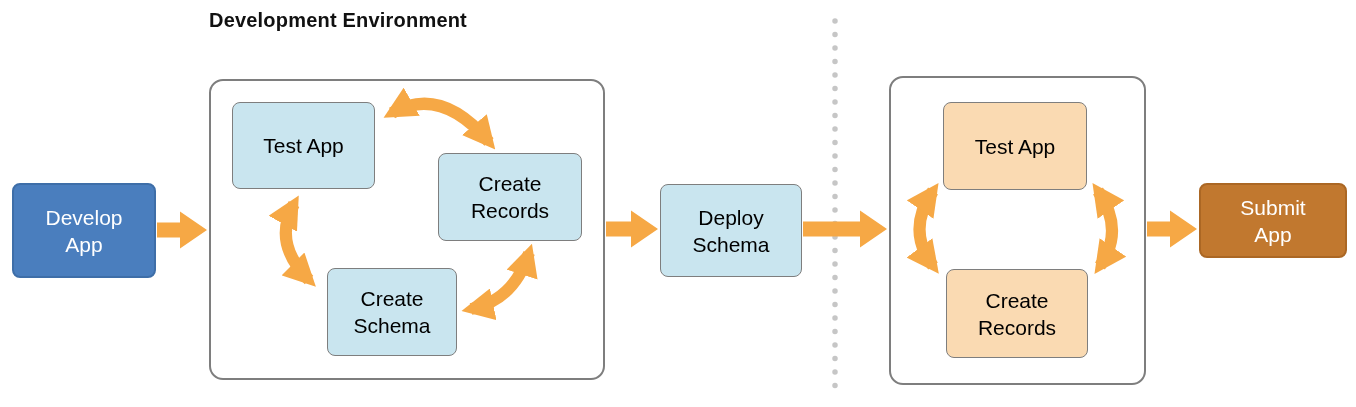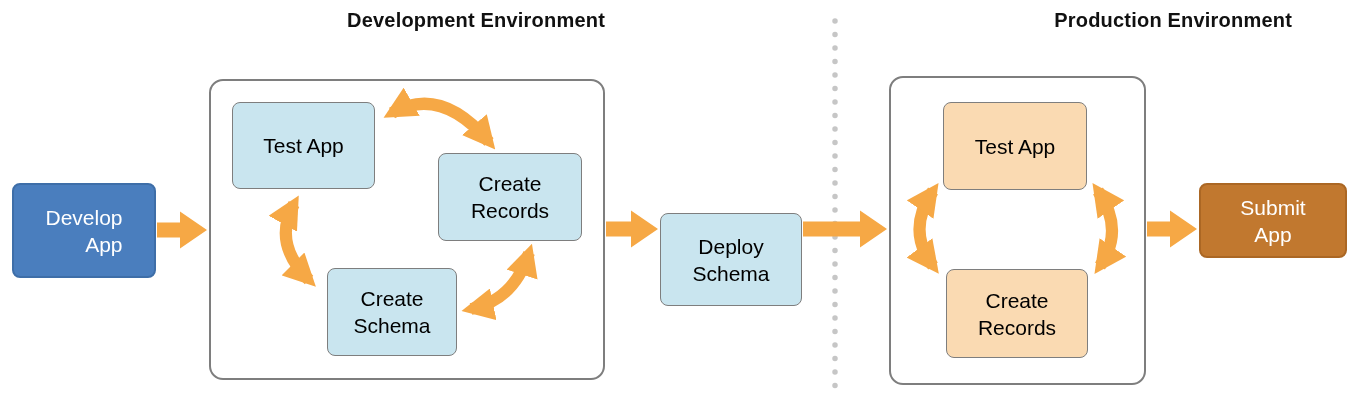--- a/index.html
+++ b/index.html
@@ -10,21 +10,21 @@
     background: #ffffff;
     font-family: "Liberation Sans", sans-serif;
     overflow: hidden;
   }
   .env-title {
     position: absolute;
     top: 9px;
     font-size: 20px;
     font-weight: bold;
     color: #111111;
-    text-align: right;
+    text-align: left;
     letter-spacing: 0.2px;
   }
   .env-container {
     position: absolute;
     border: 2px solid #7e7e7e;
     border-radius: 14px;
     background: #ffffff;
     box-sizing: border-box;
   }
   .node {
@@ -33,53 +33,52 @@
     border-radius: 8px;
     display: flex;
     align-items: center;
     justify-content: center;
     text-align: center;
     white-space: pre-line;
     font-size: 21px;
     line-height: 27px;
     color: #000000;
   }
-  .node.blue   { background: #4a7ebe; border: 2px solid #3e6ea8; color: #ffffff; text-align: right; }
+  .node.blue   { background: #4a7ebe; border: 2px solid #3e6ea8; color: #ffffff; }
   .node.lblue  { background: #c9e5ef; border: 1.6px solid #7e7e7e; }
   .node.peach  { background: #fadab2; border: 1.6px solid #7e7e7e; }
   .node.brown  { background: #c1782f; border: 2px solid #ab6724; color: #ffffff; }
   svg.arrow-layer {
     position: absolute;
     left: 0; top: 0;
     pointer-events: none;
   }
 </style>
 </head>
 <body>
 
 <div class="canvas">
 
   <div class="env-title" style="left:209px; width:396px;">Development Environment</div>
-  <div class="env-title" style="left:892px; width:400px;">Production Environment</div>
 
   <div class="env-container" style="left:209px; top:79px; width:396px; height:301px;"></div>
   <div class="env-container" style="left:889px; top:76px; width:257px; height:309px;"></div>
 
   <div class="node blue" style="left:12px; top:183px; width:144px; height:95px;">Develop
 App</div>
 
   <div class="node lblue" style="left:232px; top:102px; width:143px; height:87px;">Test App</div>
 
   <div class="node lblue" style="left:438px; top:153px; width:144px; height:88px;">Create
 Records</div>
 
   <div class="node lblue" style="left:327px; top:268px; width:130px; height:88px;">Create
 Schema</div>
 
-  <div class="node lblue" style="left:660px; top:184px; width:142px; height:93px;margin-top:29px;">Deploy
+  <div class="node lblue" style="left:660px; top:184px; width:142px; height:93px;">Deploy
 Schema</div>
 
   <div class="node peach" style="left:943px; top:102px; width:144px; height:88px;">Test App</div>
 
   <div class="node peach" style="left:946px; top:269px; width:142px; height:89px;">Create
 Records</div>
 
   <div class="node brown" style="left:1199px; top:183px; width:148px; height:75px;">Submit
 App</div>
 

